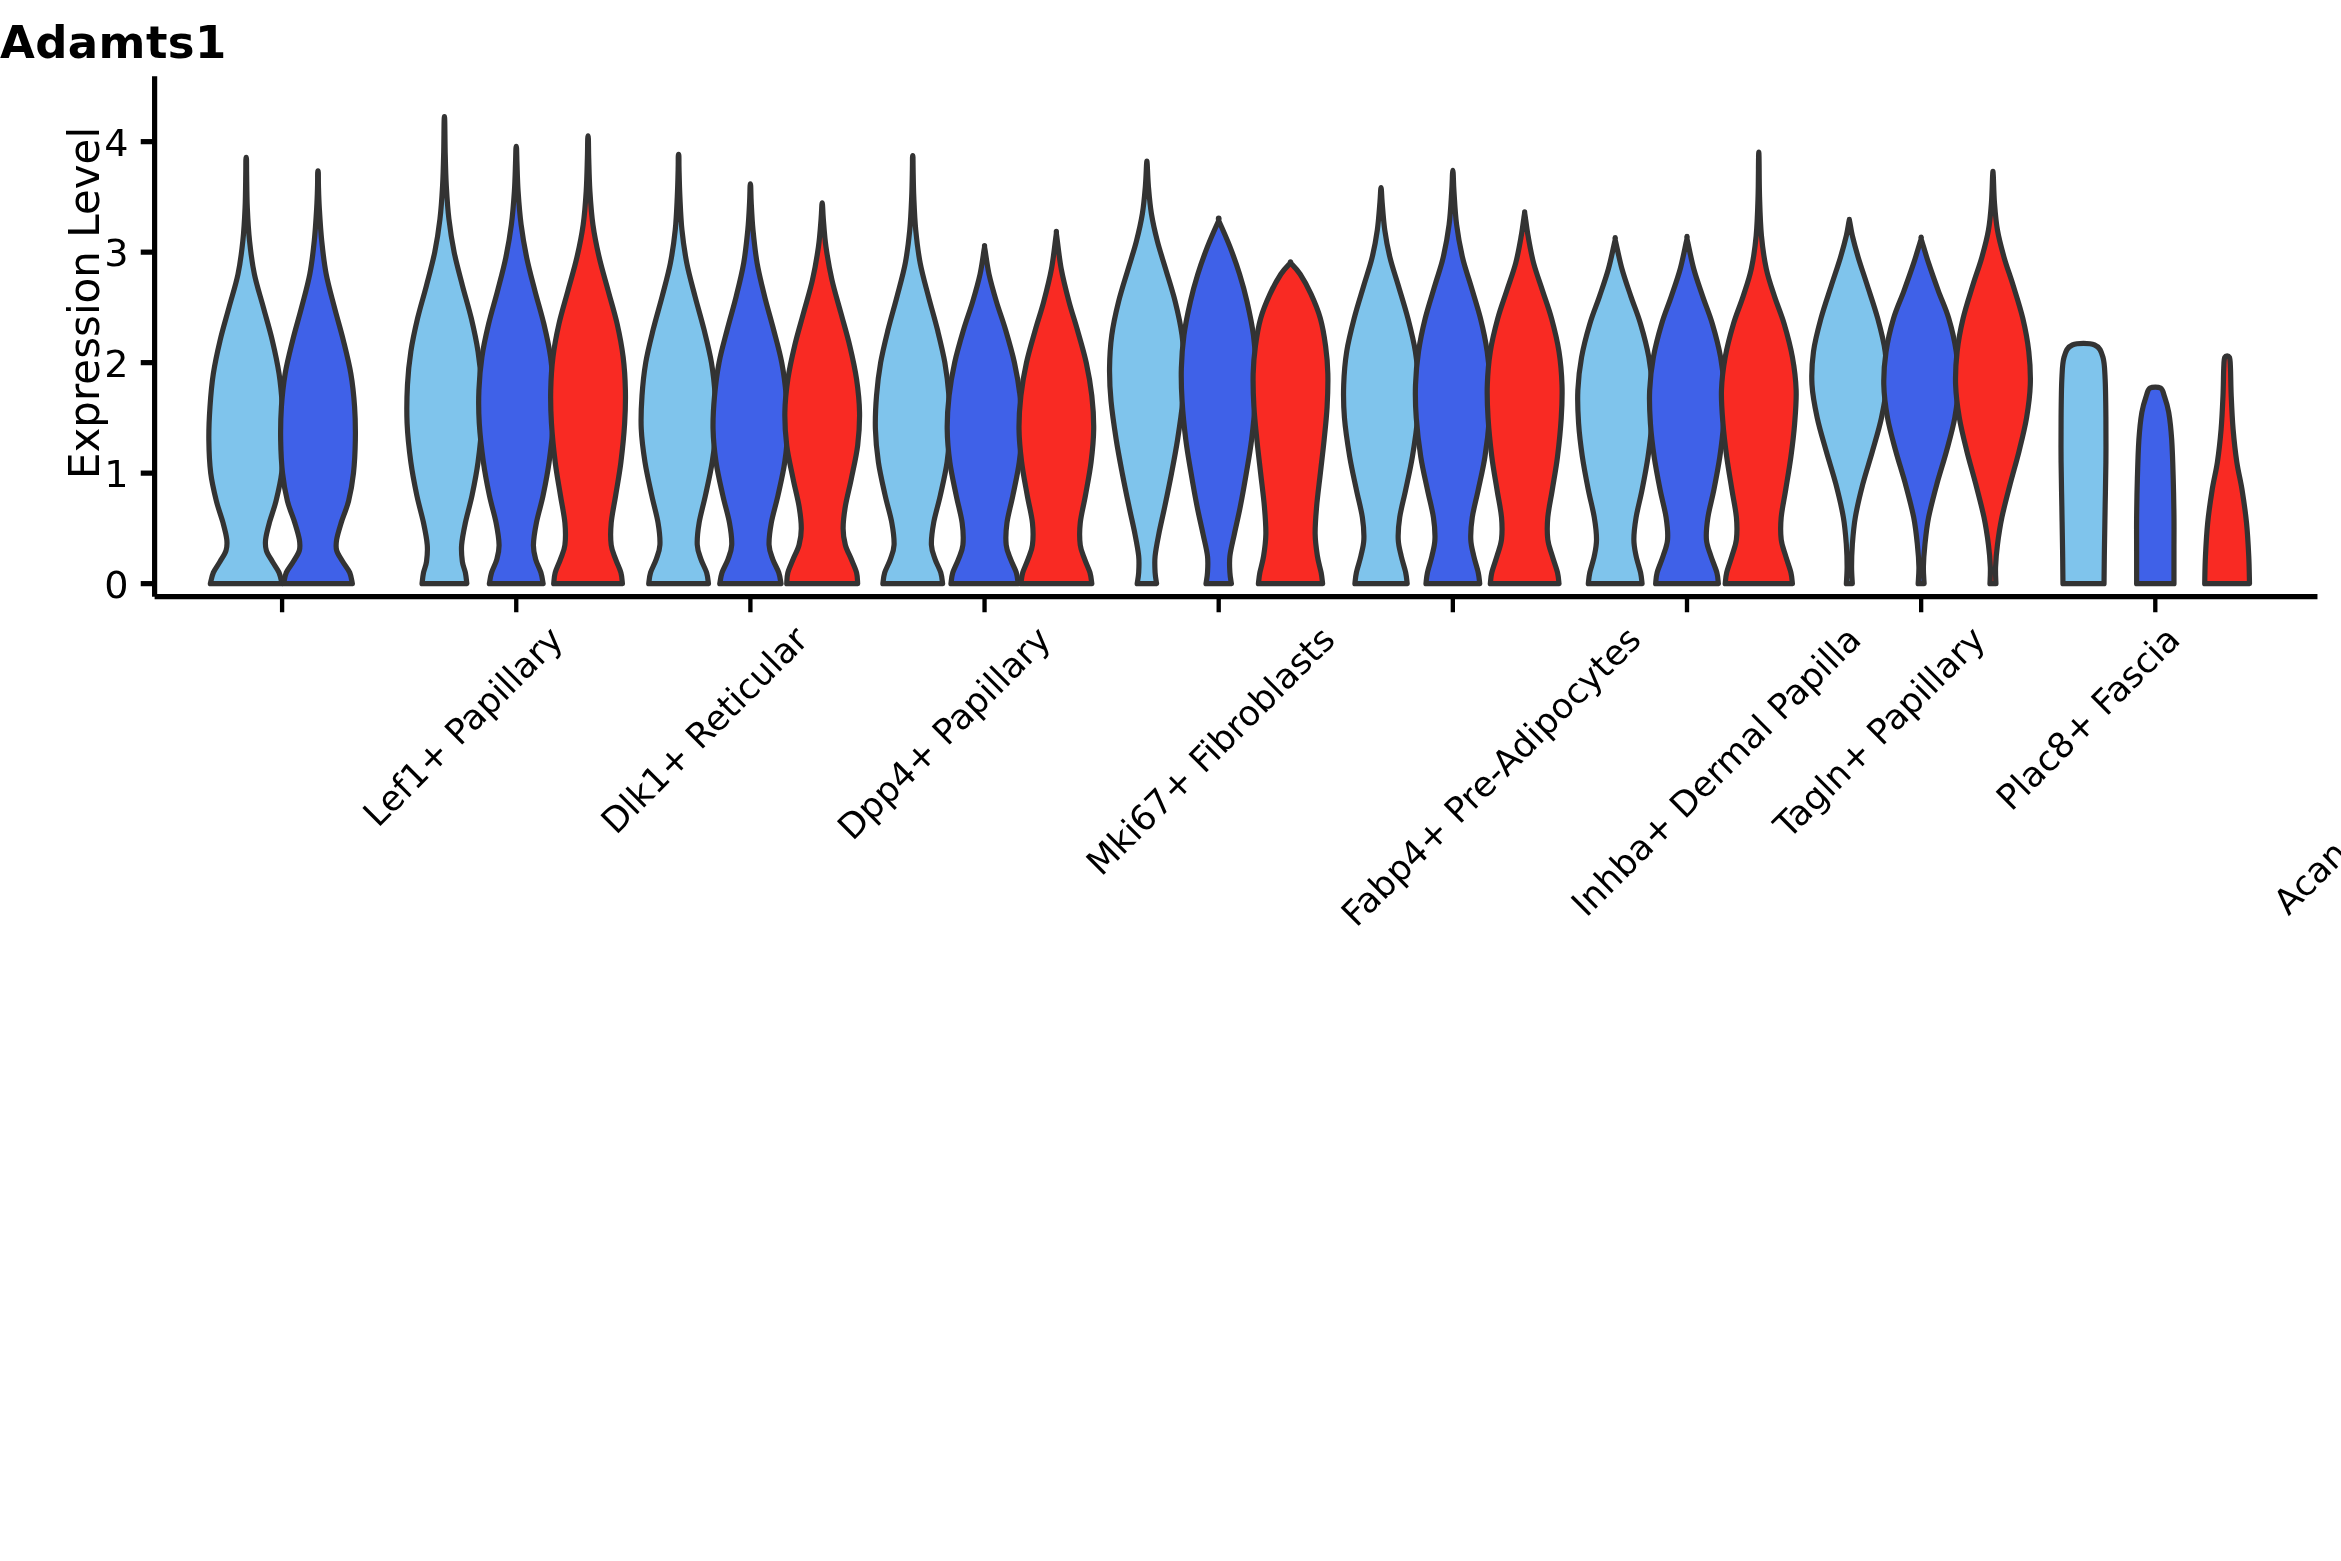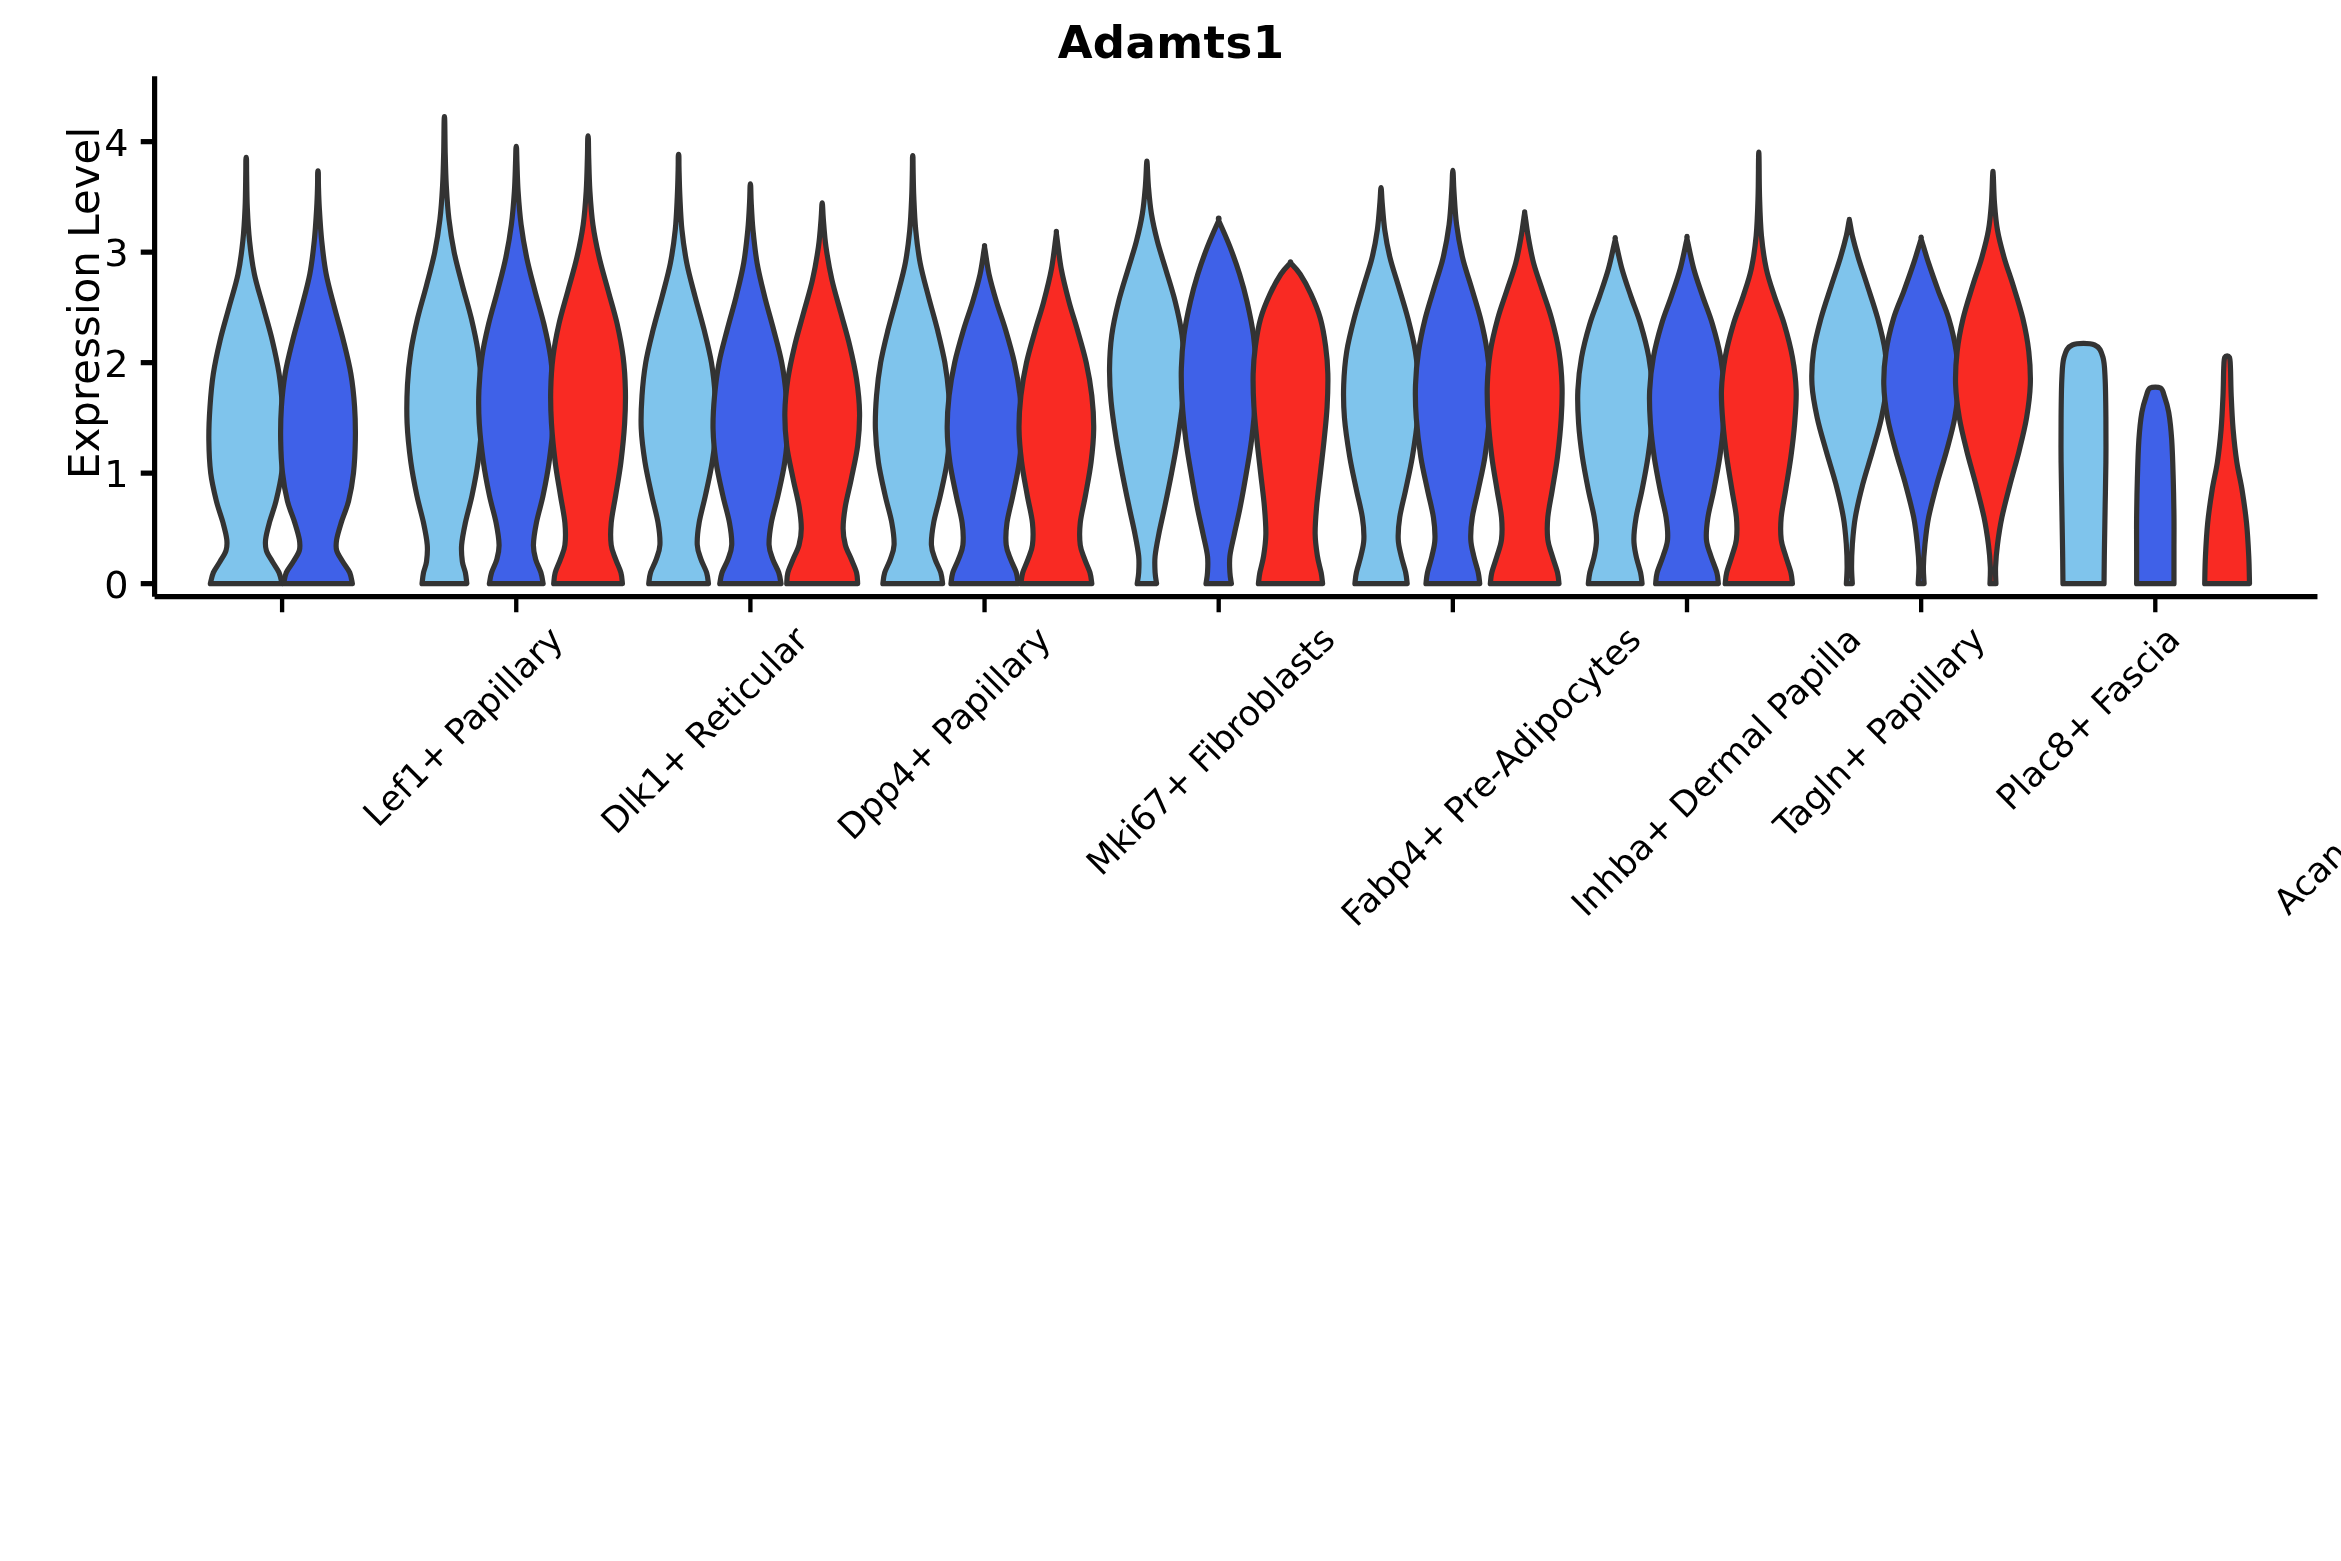--- a/index.html
+++ b/index.html
@@ -1,20 +1,20 @@
 <!DOCTYPE html>
 <html style="font-size:14px"><head>
 <meta charset="utf-8">
 <style>
   html,body{margin:0;padding:0;background:#ffffff;}
   body{width:2342px;height:1561px;font-family:"DejaVu Sans",sans-serif;overflow:hidden;}
   #root{position:relative;width:2342px;height:1561px;background:#ffffff;}
   #plot-title{
     position:absolute; top:15.6px; left:0; width:2342px;
-    text-align:center; font-size:45px; font-weight:bold; color:#000;
+    text-align:left; font-size:45px; font-weight:bold; color:#000;
     font-family:"DejaVu Sans",sans-serif; letter-spacing:0.4px;
   }
   #ylabel{
     position:absolute; left:0px; top:0px;
     width:538px; height:61px;
     transform-origin: 0 0;
     transform: translate(54px, 572px) rotate(-90deg);
     font-size:42px; color:#000; text-align:center; line-height:61px;
     font-family:"DejaVu Sans",sans-serif;
   }

